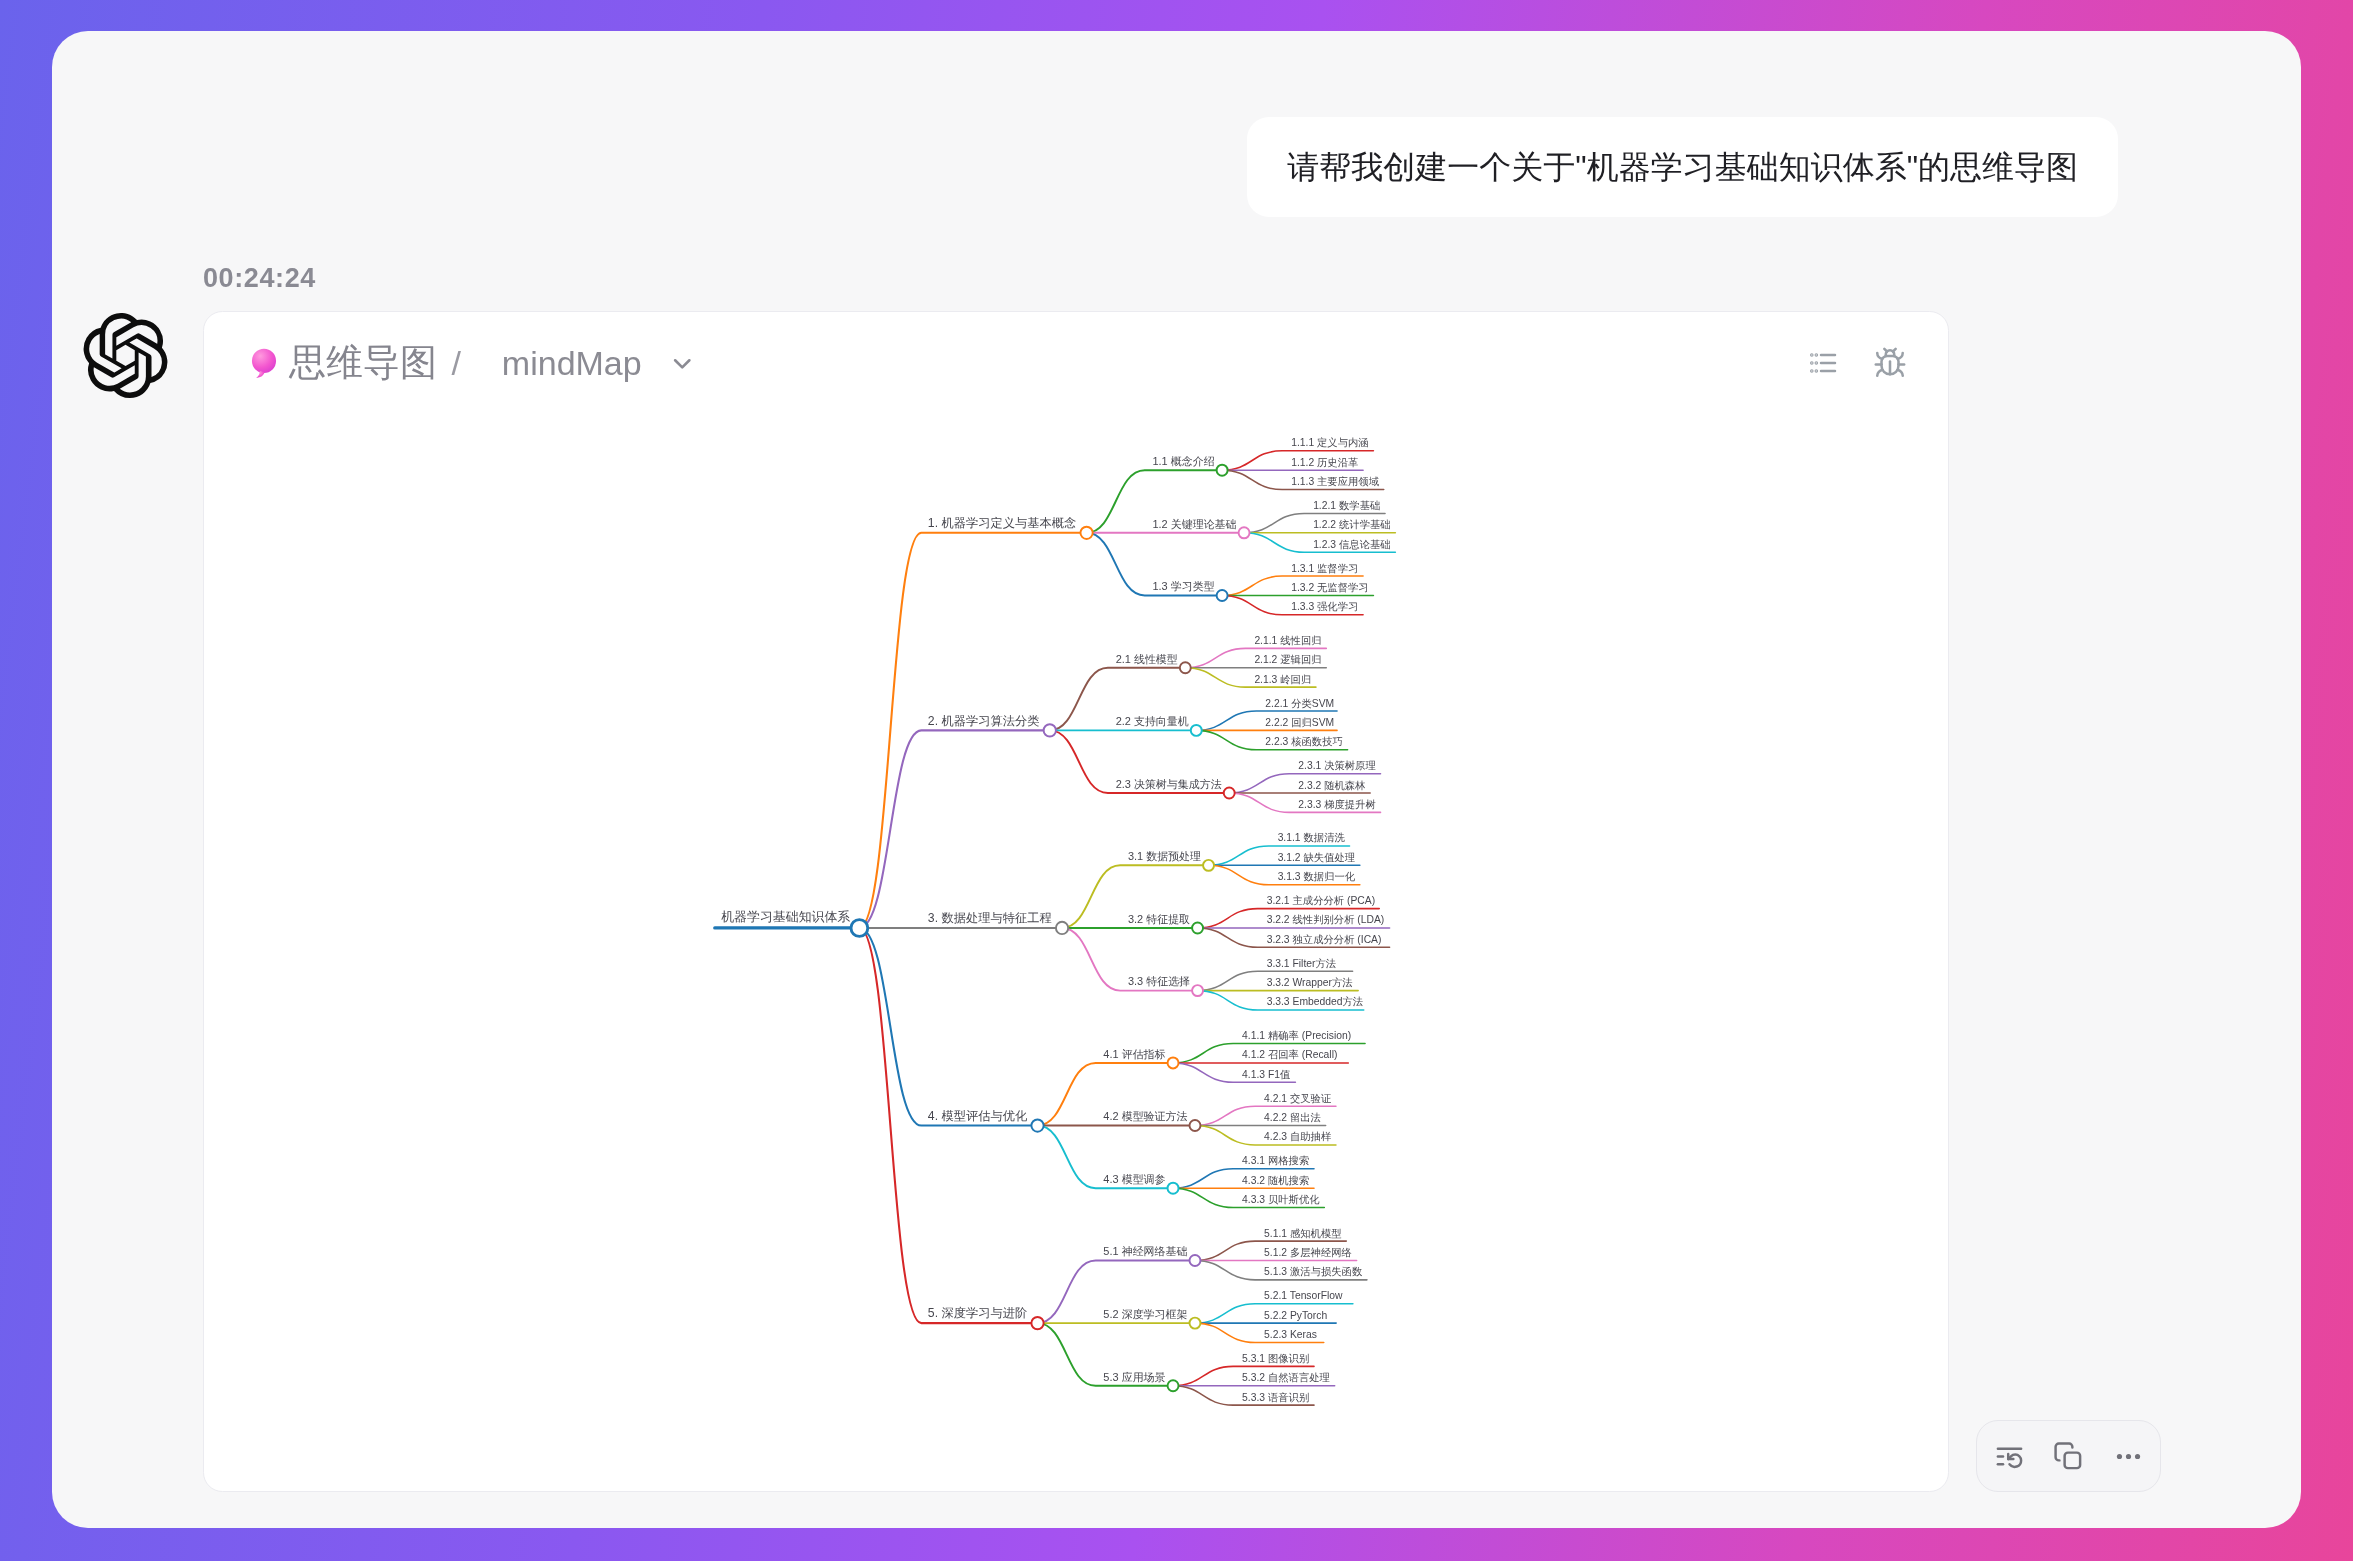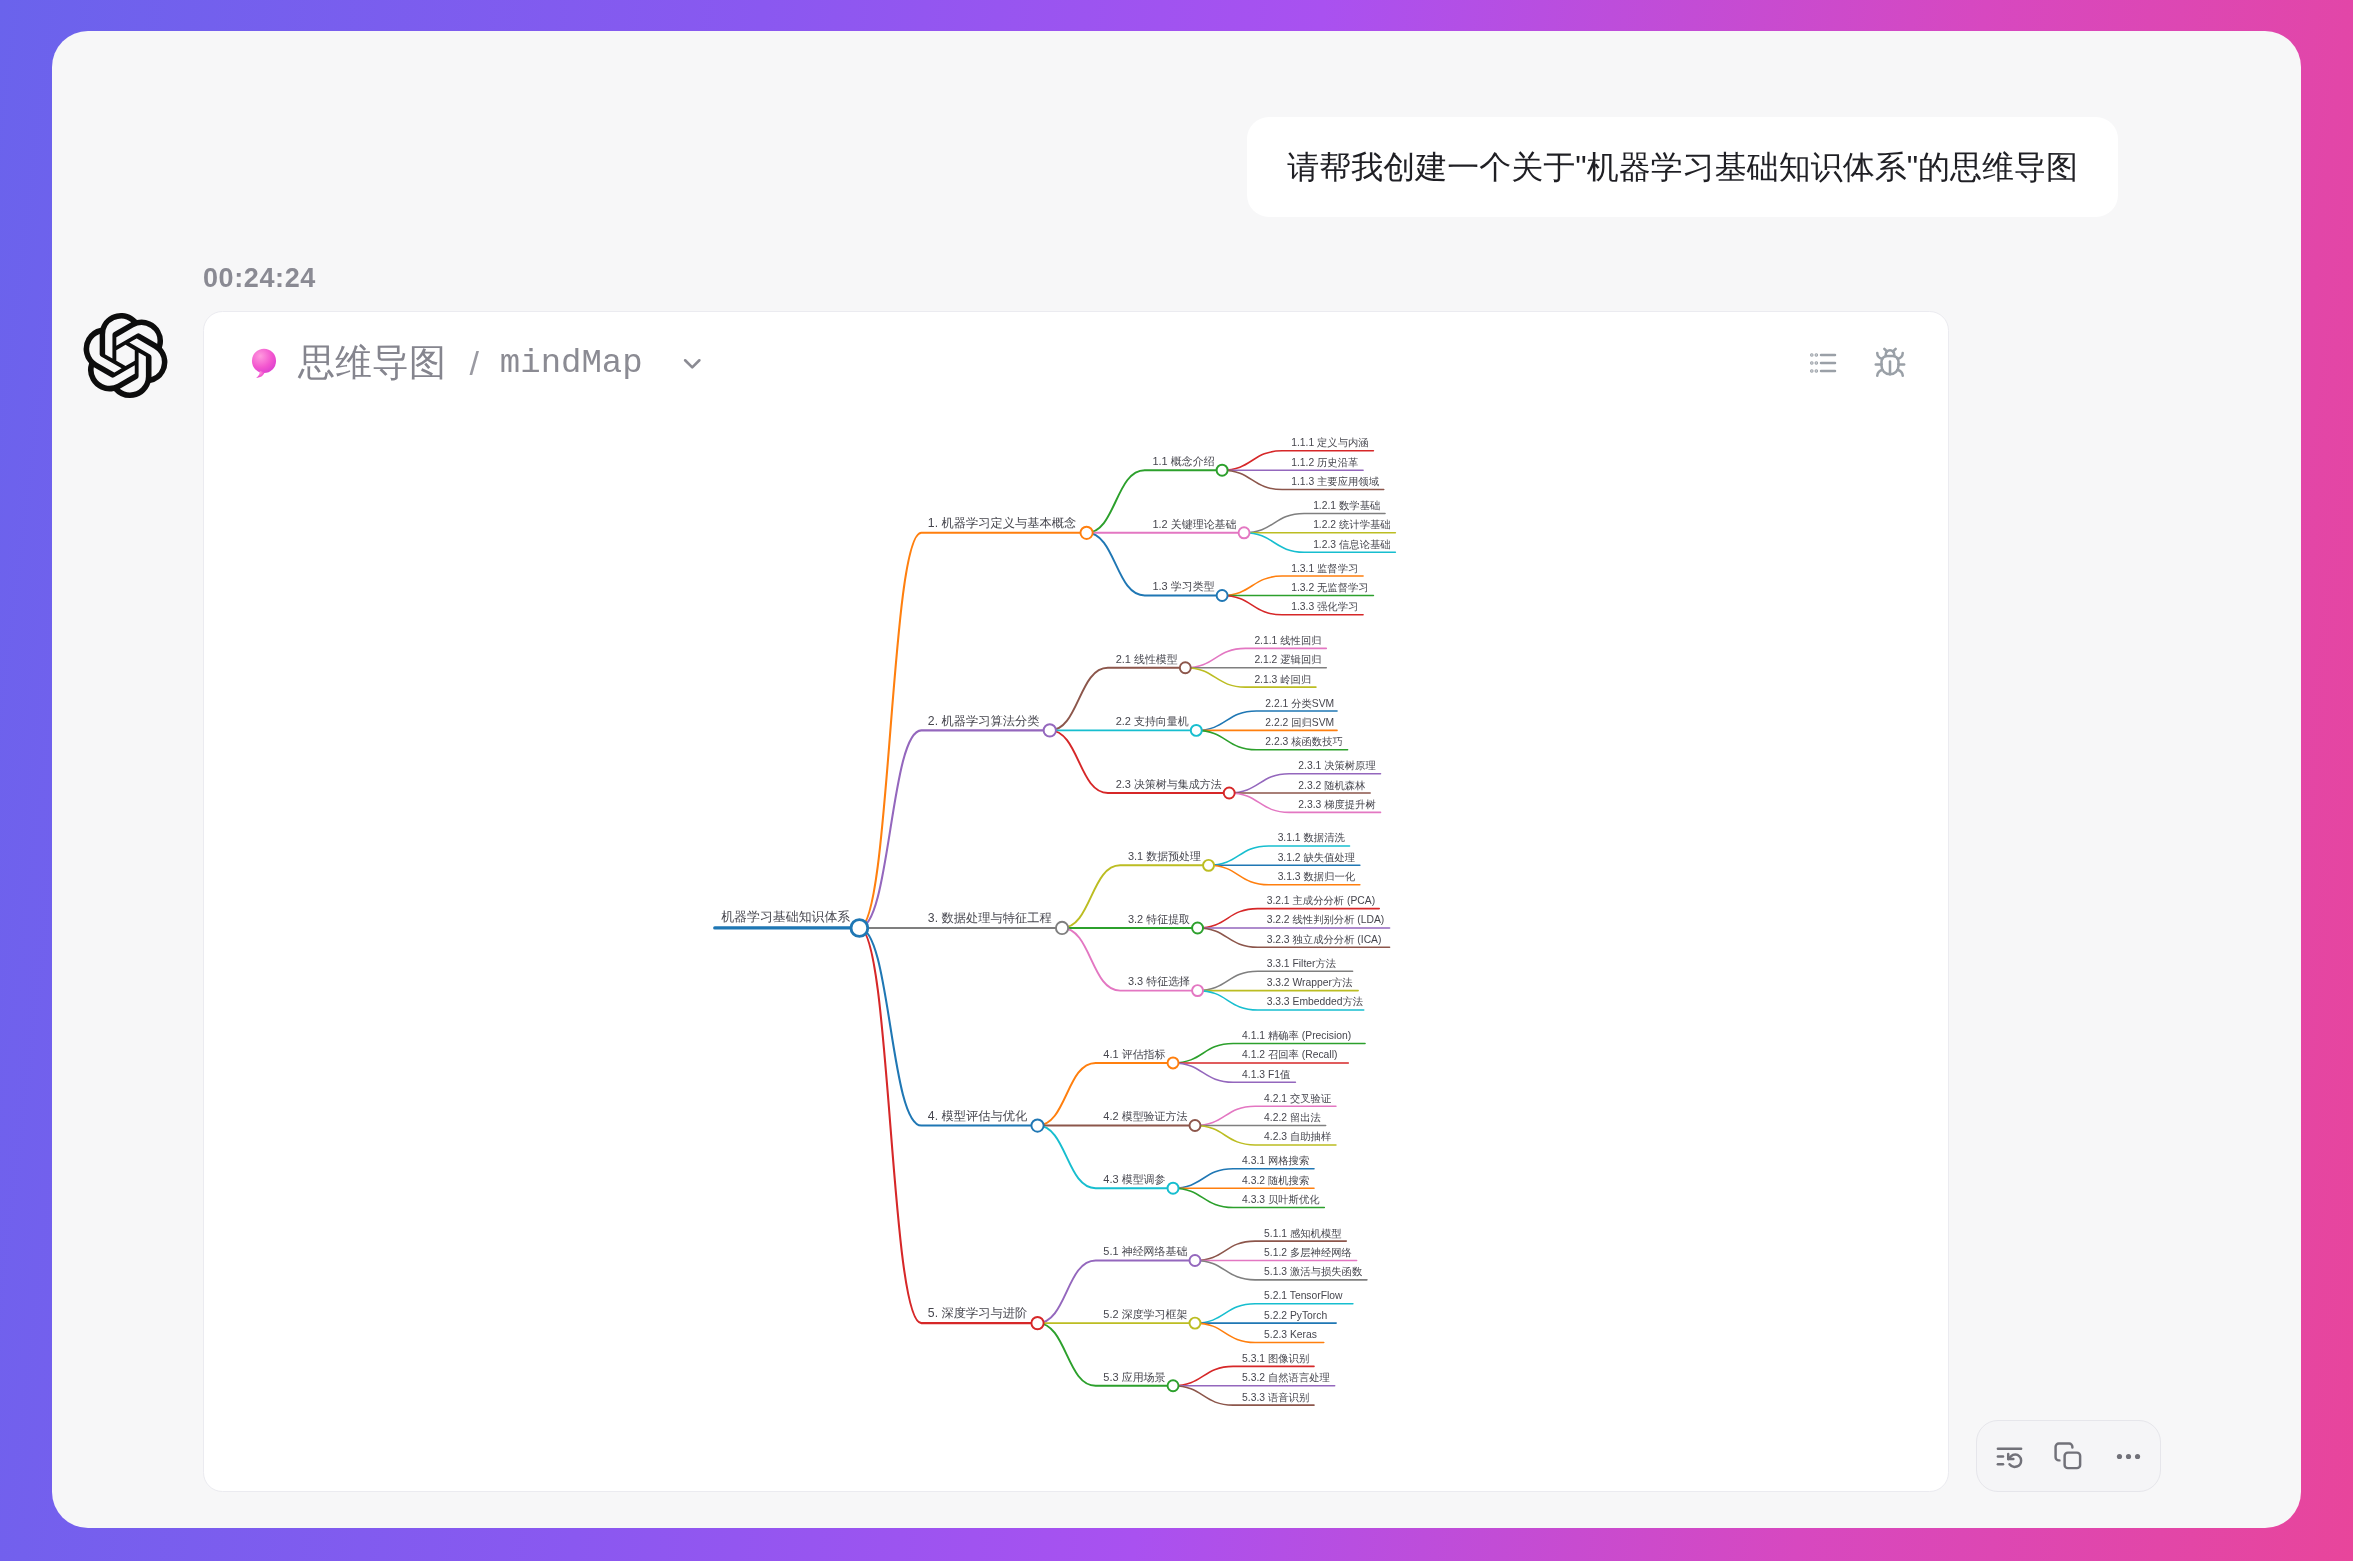--- a/index.html
+++ b/index.html
@@ -11,24 +11,24 @@
   .bubble{position:absolute;top:86px;right:183px;background:#ffffff;border-radius:22px;
           padding:30px 40px;font-size:32px;color:#1f1f24;line-height:1.25;white-space:nowrap;}
   
   .timestamp{position:absolute;left:151px;top:232px;font-size:27px;color:#8a8a93;letter-spacing:0.6px;font-weight:bold;}
   
   .avatar{position:absolute;left:31px;top:282px;width:85px;height:85px;}
   
   .card{position:absolute;left:151px;top:280px;width:1746px;height:1181px;background:#ffffff;
         border:1.3px solid #ebebf0;border-radius:19.4px;box-sizing:border-box;}
   .card-header{position:absolute;left:0;right:0;top:0;padding:26px 41px 0 43px;display:flex;align-items:center;z-index:2;}
-  .tool-badge{display:flex;align-items:center;gap:17px;cursor:pointer;}
+  .tool-badge{display:flex;align-items:center;gap:8px;cursor:pointer;}
   .tool-title{font-size:37px;color:#85858e;}
   .tool-sep{font-size:34px;color:#9a9aa2;margin:0 3.9px 0 6.5px;}
-  .tool-en{font-family:Liberation Mono, monospace;font-size:34px;color:#8b8b93;}
+  .tool-en{font-family:Liberation Sans, sans-serif;font-size:34px;color:#8b8b93;margin-left:29px;}
   .chev{margin-left:18px;color:#8b8b93;}
   .header-icons{margin-left:auto;display:flex;align-items:center;gap:34px;color:#9aa0a7;}
   .hicon{cursor:pointer;display:flex;}
   .mindmap{position:absolute;inset:0;width:100%;height:100%;z-index:1;}
   
   .pill{position:absolute;left:1924px;top:1389px;width:185px;height:72px;background:#f5f5f7;
         border:1.3px solid #e6e6eb;border-radius:22px;box-sizing:border-box;
         display:flex;align-items:center;justify-content:center;gap:28.5px;color:#717179;}
   .picon{cursor:pointer;display:flex;}
   svg{display:block;}

